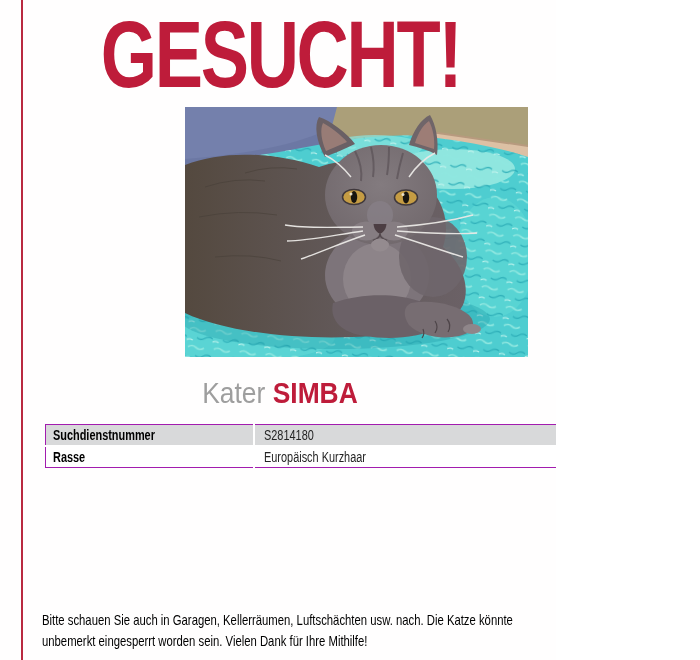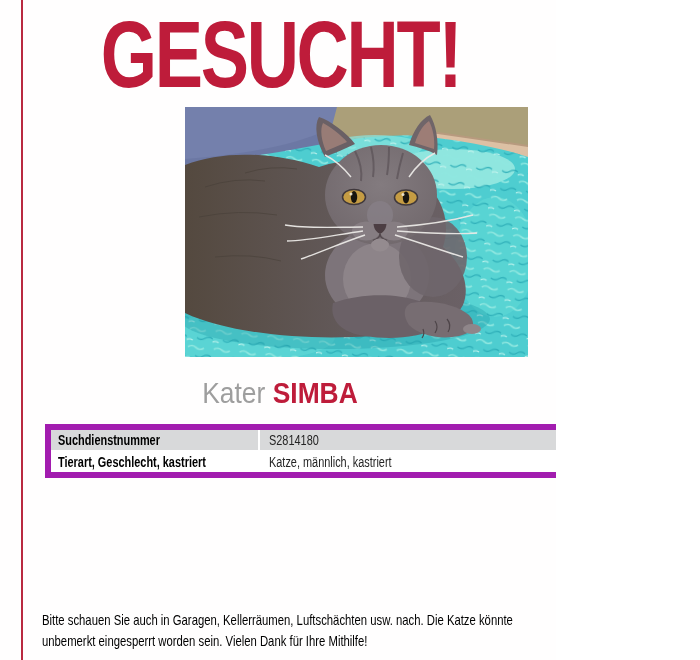--- a/index.html
+++ b/index.html
@@ -35,21 +35,21 @@
     position:absolute; left:0; right:-4px; top:374px;
     text-align:center; white-space:nowrap;
     font-size:30px; line-height:38px;
     transform:scaleX(0.88); transform-origin:50% 0;
   }
   .pet-heading .prefix { color:#9e9e9e; font-weight:normal; }
   .pet-heading .name  { color:#be1c3a; font-weight:bold; }
   table.info {
     position:absolute; left:45px; top:424px; width:614px;
     border-collapse:collapse;
-    border:6px solid #a21caf;
+    border:1px solid #a21caf;
     table-layout:fixed;
   }
   table.info td {
     height:20px; padding:0;
     border-bottom:2px solid #ffffff;
     vertical-align:middle;
     overflow:hidden;
   }
   table.info tr:last-child td { border-bottom:none; }
   table.info tr:nth-child(odd) td { background:#d8d9da; }
@@ -198,22 +198,22 @@
     <span class="prefix">Kater</span><span> </span><span class="name">SIMBA</span>
   </div>
 
   <table class="info">
     <tbody>
       <tr>
         <td class="lbl"><span class="cell-text">Suchdienstnummer</span></td>
         <td class="val"><span class="cell-text">S2814180</span></td>
       </tr>
       <tr>
-        <td class="lbl"><span class="cell-text">Tierart, Geschlecht, kastriert</span></td>
-        <td class="val"><span class="cell-text">Katze, männlich, kastriert</span></td>
+        <td class="lbl"><span class="cell-text">Rasse</span></td>
+        <td class="val"><span class="cell-text">Europäisch Kurzhaar</span></td>
       </tr>
     </tbody>
   </table>
 
   <div class="footer">
     <span class="inner">Bitte schauen Sie auch in Garagen, Kellerräumen, Luftschächten usw. nach. Die Katze könnte unbemerkt eingesperrt worden sein. Vielen Dank für Ihre Mithilfe!</span>
   </div>
 
 </div>
 

